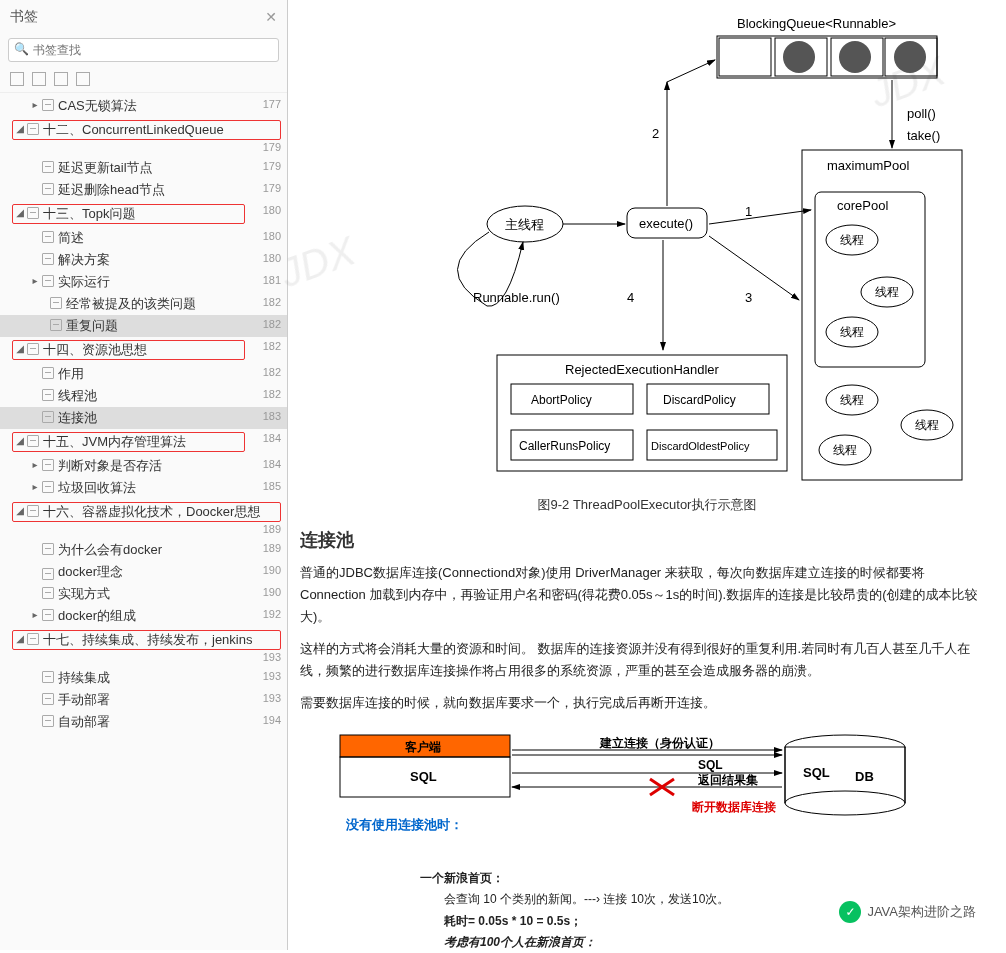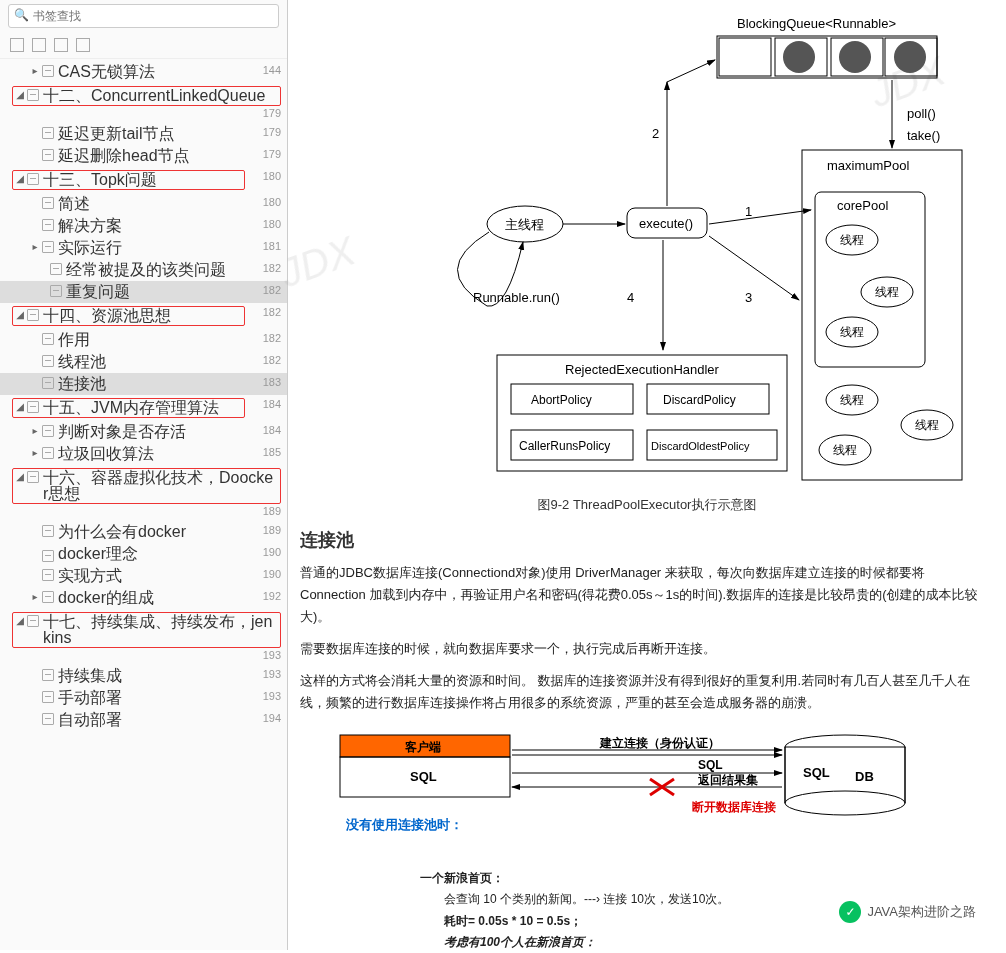--- a/index.html
+++ b/index.html
@@ -12,21 +12,21 @@
   .sb-search input{ width:100%; padding:4px 6px 4px 24px; border:1px solid #ccc; border-radius:3px; font-size:12px;}
   .sb-search .mag{position:absolute; left:6px; top:4px; color:#888;}
   .sb-tools { display:flex; gap:8px; padding:6px 10px; border-bottom:1px solid #eee;}
   .sb-tools .ic{ width:14px; height:14px; border:1px solid #aaa; display:inline-block;}
   .tree{ flex:1; overflow-y:auto; padding:2px 0 10px 0;}
   .item{ display:flex; align-items:flex-start; padding:3px 6px 3px 4px; cursor:pointer; position:relative;}
   .item.selected{background:#ddd;}
   .tw{ width:10px; text-align:center; color:#666; font-size:10px; margin-top:1px;}
   .bm{ width:12px; height:12px; display:inline-block; border:1px solid #aaa; border-radius:1px; margin:1px 4px 0 2px; position:relative; flex-shrink:0;}
   .bm::after{content:""; position:absolute; left:2px; right:2px; top:4px; height:1px; background:#aaa;}
-  .lbl{ flex:1; font-size:16px; color:#333; line-height:16px; word-break:break-all;}
+  .lbl{ flex:1; font-size:13px; color:#333; line-height:16px; word-break:break-all;}
   .pg{ width:32px; text-align:right; color:#999; font-size:11px; margin-left:4px;}
   .ind0{padding-left:12px;} .ind1{padding-left:30px;} .ind2{padding-left:38px;}
   .boxed{ border:1.5px solid #e33; border-radius:2px;}
   .content{ flex:1; overflow:auto; padding:4px 12px 10px 12px; }
   .diagram{ border:0; margin:6px auto; position:relative; width:640px; height:480px;}
   svg text{font-family:"Microsoft YaHei",sans-serif;}
   .caption{text-align:center; font-size:13px; margin:6px 0 14px 0;}
   h3.sec{font-size:18px; font-weight:bold; margin:6px 0 10px 0;}
   p.body{font-size:13px; line-height:1.7; margin:0 0 10px 0; color:#222;}
   .conn-diagram{ margin:10px 0; position:relative;}
@@ -34,38 +34,42 @@
   .wxicon{width:22px;height:22px;border-radius:50%;background:#07c160;display:flex;align-items:center;justify-content:center;color:#fff;font-size:12px;}
   .footnotes{font-size:12px; line-height:1.8; margin-left:120px; color:#222;}
   .watermark{position:absolute; color:rgba(150,150,150,0.15); font-size:40px; font-style:italic; transform:rotate(-20deg); pointer-events:none;}
 </style>
 </head>
 <body>
 
 <div class="container">
 
   <div class="sidebar">
+    <div class="sb-header">
+      <span>书签</span>
+      <span class="sb-close">✕</span>
+    </div>
     <div class="sb-search">
       <span class="mag">🔍</span>
       <input type="text" placeholder="书签查找" style="">
     </div>
     <div class="sb-tools">
       <span class="ic"></span>
       <span class="ic"></span>
       <span class="ic"></span>
       <span class="ic"></span>
     </div>
     <div class="tree" id="tree">
         <div class="item ind1">
           <div style="display: flex; align-items: flex-start; flex: 1 1 0%;">
             <span class="tw">▸</span>
             <span class="bm"></span>
             <span class="lbl">CAS无锁算法</span>
           </div>
-          <span class="pg">144</span>
+          <span class="pg">177</span>
         </div>
         <div class="item ind0" style="flex-direction: column; align-items: stretch;">
           <div class="boxed" style="display: flex; align-items: flex-start; flex: 1 1 0%; padding: 1px 2px;">
             <span class="tw">◢</span>
             <span class="bm"></span>
             <span class="lbl">十二、ConcurrentLinkedQueue</span>
           </div>
           <div style="text-align: right;"><span class="pg">179</span></div>
         </div>
         <div class="item ind1">
@@ -335,22 +339,22 @@
         <rect x="184" y="420" width="122" height="30" fill="none" stroke="#000"></rect>
           <text x="192" y="440" font-size="12">CallerRunsPolicy</text>
         <rect x="320" y="420" width="130" height="30" fill="none" stroke="#000"></rect>
           <text x="324" y="440" font-size="11">DiscardOldestPolicy</text>
       </svg>
     </div>
     <div class="caption">图9-2  ThreadPoolExecutor执行示意图</div>
 
     <h3 class="sec">连接池</h3>
     <p class="body">普通的JDBC数据库连接(Connectiond对象)使用 DriverManager 来获取，每次向数据库建立连接的时候都要将 Connection 加载到内存中，再验证用户名和密码(得花费0.05s～1s的时间).数据库的连接是比较昂贵的(创建的成本比较大)。</p>
+    <p class="body">这样的方式将会消耗大量的资源和时间。 数据库的连接资源并没有得到很好的重复利用.若同时有几百人甚至几千人在线，频繁的进行数据库连接操作将占用很多的系统资源，严重的甚至会造成服务器的崩溃。</p>
     <p class="body">需要数据库连接的时候，就向数据库要求一个，执行完成后再断开连接。</p>
-    <p class="body">这样的方式将会消耗大量的资源和时间。 数据库的连接资源并没有得到很好的重复利用.若同时有几百人甚至几千人在线，频繁的进行数据库连接操作将占用很多的系统资源，严重的甚至会造成服务器的崩溃。</p>
 
     <div class="conn-diagram">
       <svg width="640" height="130" viewBox="0 0 640 130">
         <defs>
           <marker id="arr2" markerWidth="10" markerHeight="10" refX="8" refY="3" orient="auto">
             <path d="M0,0 L0,6 L9,3 z" fill="#000"></path>
           </marker>
         </defs>
 
         <rect x="40" y="10" width="170" height="22" fill="#f60" stroke="#000"></rect>

